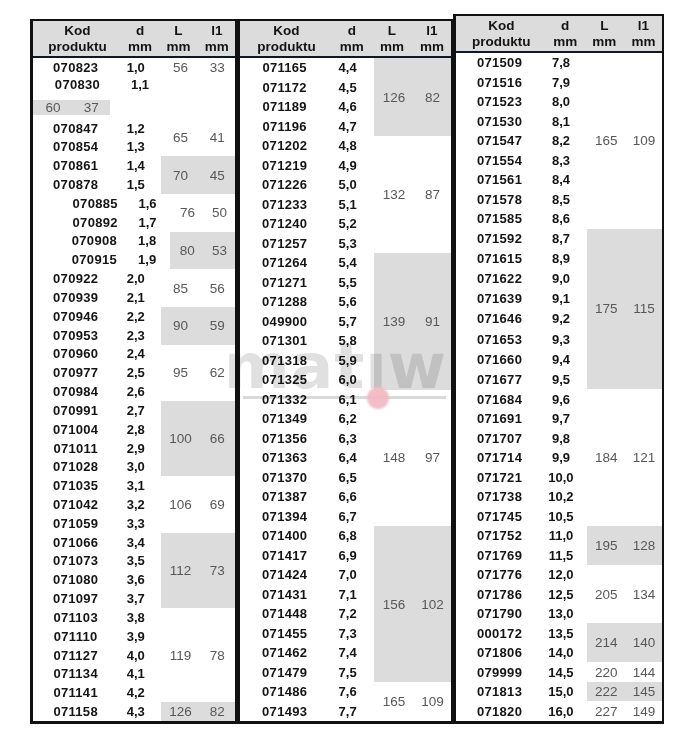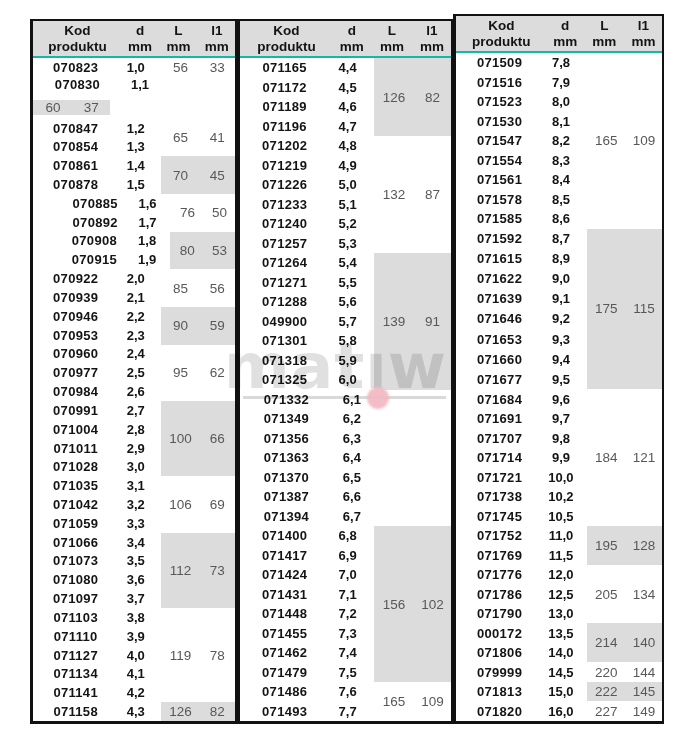--- a/index.html
+++ b/index.html
@@ -31,21 +31,21 @@
     display:flex; align-items:flex-end; z-index:1;
   }
   .section {
     display:flex; flex-direction:column; background:transparent;
     border:2px solid #111; border-left-width:3px; border-bottom-width:3px;
   }
   .section.s1 { width:207px; height:705px; }
   .section.s2 { width:216px; height:705px; }
   .section.s3 { width:211px; height:710px; }
   .thead {
-    display:flex; background:#dcdcdc; border-bottom:2px solid #14b8a6;
+    display:flex; background:#dcdcdc; border-bottom:2px solid #0f172a;
     font-weight:bold; color:#141414; flex:0 0 37px;
   }
   .hcell {
     display:flex; flex-direction:column; justify-content:center;
     align-items:center; font-size:13.5px; line-height:16px;
   }
   .h-kod{width:44%} .h-d{width:18%} .h-L{width:20%} .h-l1{width:18%}
   .tbody { flex:1; display:flex; flex-direction:column; }
   .group { display:flex; min-height:0;gap:8px; }
   .gleft { width:62%; display:flex; flex-direction:column; }
@@ -477,20 +477,24 @@
               </div>
               <div class="prow">
                 <div class="kod">071387</div>
                 <div class="dval">6,6</div>
               </div>
               <div class="prow">
                 <div class="kod">071394</div>
                 <div class="dval">6,7</div>
               </div>
             </div>
+            <div class="gright">
+              <div class="val Lval">148</div>
+              <div class="val l1val">97</div>
+            </div>
           </div>
           <div class="group" style="flex-grow: 8;">
             <div class="gleft">
               <div class="prow">
                 <div class="kod">071400</div>
                 <div class="dval">6,8</div>
               </div>
               <div class="prow">
                 <div class="kod">071417</div>
                 <div class="dval">6,9</div>

